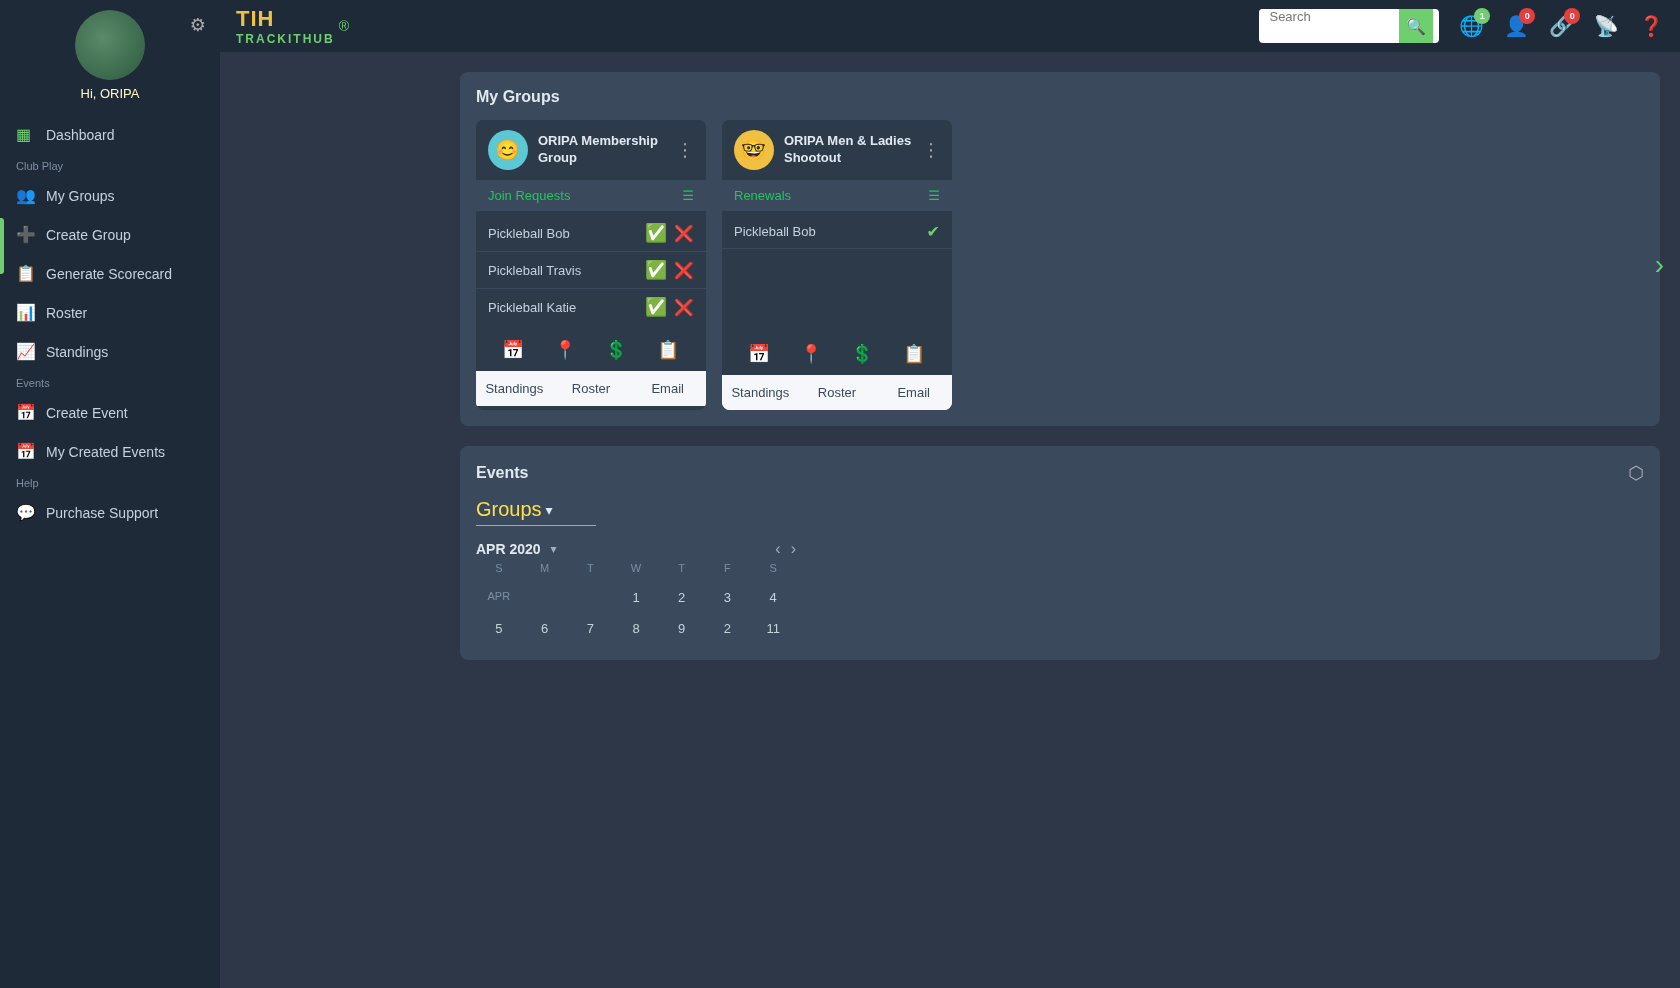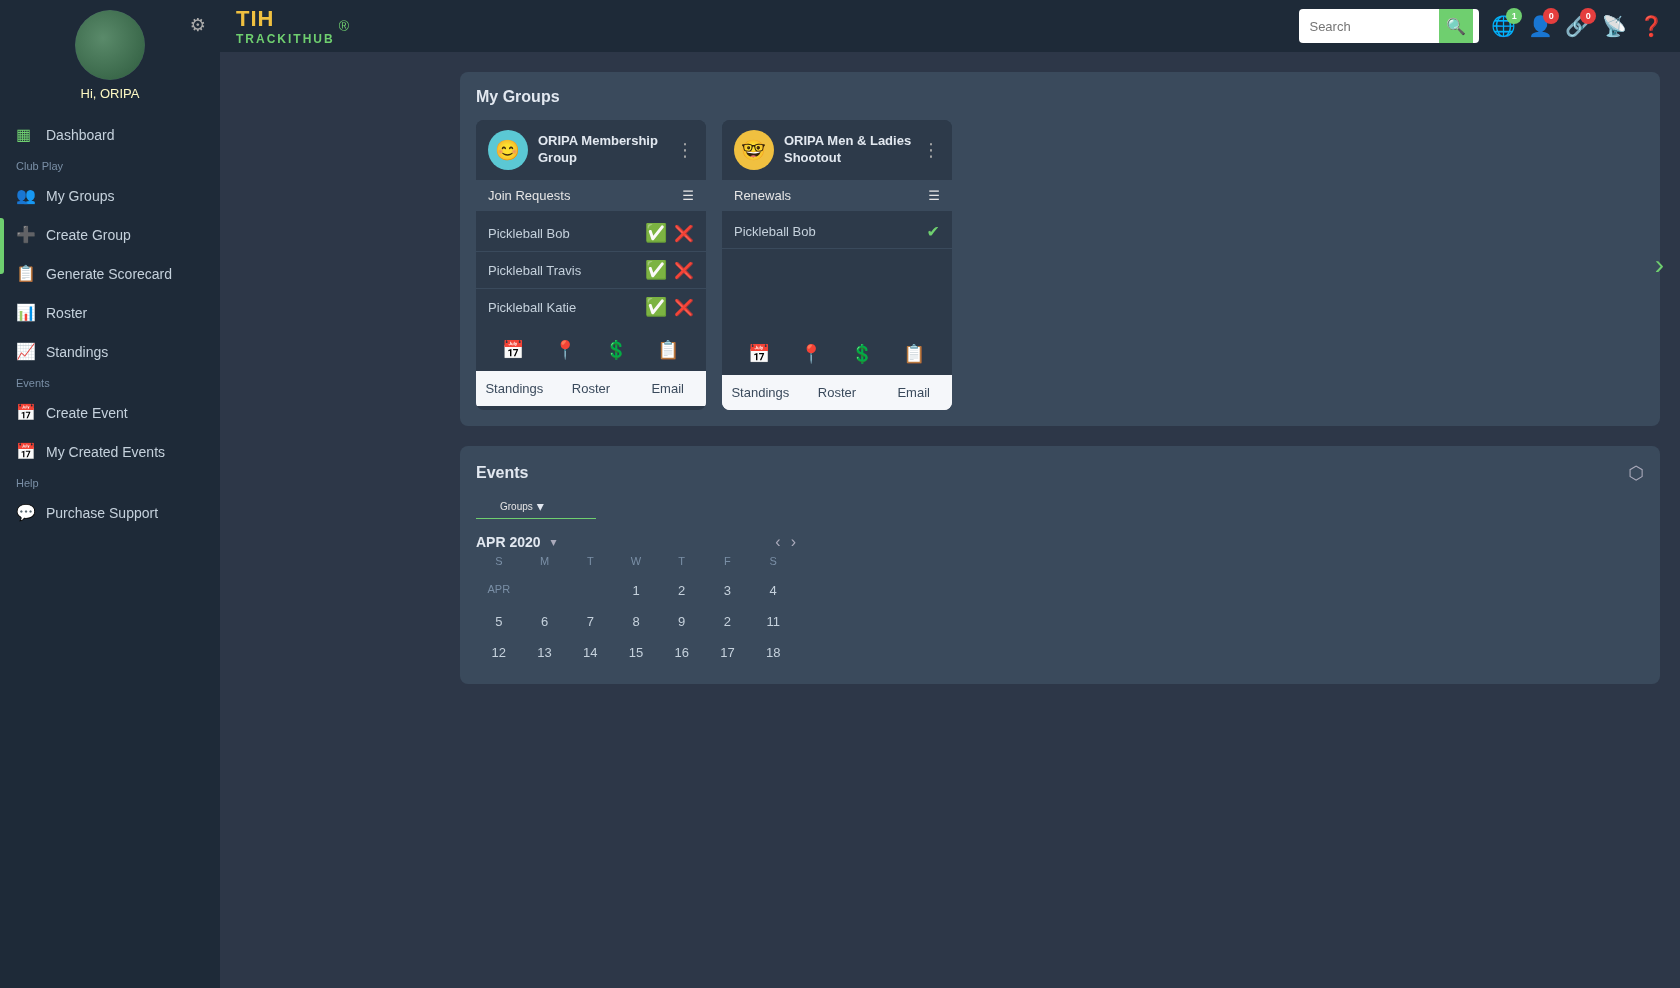--- a/index.html
+++ b/index.html
@@ -77,41 +77,41 @@
     }
 
     
     .topbar {
       display: flex;
       align-items: center;
       justify-content: flex-end;
       padding: 0 16px;
       height: 52px;
       background: #1e2a38;
-      gap: 12px;
+      gap: 20px;
       position: absolute;
       top: 0; right: 0; left: 220px;
       z-index: 10;
     }
     .topbar-logo {
       position: absolute;
       left: 16px;
       display: flex;
       align-items: center;
       gap: 4px;
     }
     .logo-text {
       font-size: 22px;
       font-weight: 900;
       color: #6fcf6f;
       letter-spacing: 1px;
     }
     .search-bar {
       display: flex;
-      align-items: center;
+      align-items: flex-start;
       background: #fff;
       border-radius: 4px;
       overflow: hidden;
       height: 34px;
       width: 180px;
     }
     .search-bar input {
       border: none;
       outline: none;
       padding: 0 10px;
@@ -205,21 +205,21 @@
     }
     .group-menu { color: #aaa; cursor: pointer; font-size: 18px; }
 
     .group-section-header {
       display: flex;
       align-items: center;
       justify-content: space-between;
       padding: 8px 12px;
       background: #3a4a5c;
       font-size: 13px;
-      color: #e5e5e5;
+      color: #22c55e;
     }
     .group-list { padding: 4px 0; }
     .group-list-item {
       display: flex;
       align-items: center;
       justify-content: space-between;
       padding: 7px 12px;
       border-bottom: 1px solid #3a4a5c;
       font-size: 13px;
       color: #c5d1dc;
@@ -289,21 +289,21 @@
     .filter-dropdown {
       display: flex;
       align-items: center;
       gap: 4px;
       border-bottom: 1px solid #6fcf6f;
       padding-bottom: 4px;
       margin-bottom: 14px;
       width: 120px;
       cursor: pointer;
     }
-    .filter-dropdown-label { font-size: 10px; color: #e5e5e5; margin-left: 24px; }
+    .filter-dropdown-label { font-size: 20px; color: #fde047; }
     .filter-dropdown-arrow { color: #e2e8f0; font-size: 14px; }
 
     
     .calendar {
       max-width: 320px;
     }
     .calendar-nav {
       display: flex;
       align-items: center;
       gap: 10px;
@@ -585,26 +585,17 @@
         <div class="cal-week">
           <div class="cal-day">5</div>
           <div class="cal-day">6</div>
           <div class="cal-day">7</div>
           <div class="cal-day">8</div>
           <div class="cal-day">9</div>
           <div class="cal-day">2</div>
           <div class="cal-day">11</div>
         </div>
 
-        <div class="cal-week">
-          <div class="cal-day">12</div>
-          <div class="cal-day">13</div>
-          <div class="cal-day">14</div>
-          <div class="cal-day">15</div>
-          <div class="cal-day">16</div>
-          <div class="cal-day">17</div>
-          <div class="cal-day">18</div>
-        </div>
       </div>
     </div>
   </div>
 
 </div>
 
 </body></html>

